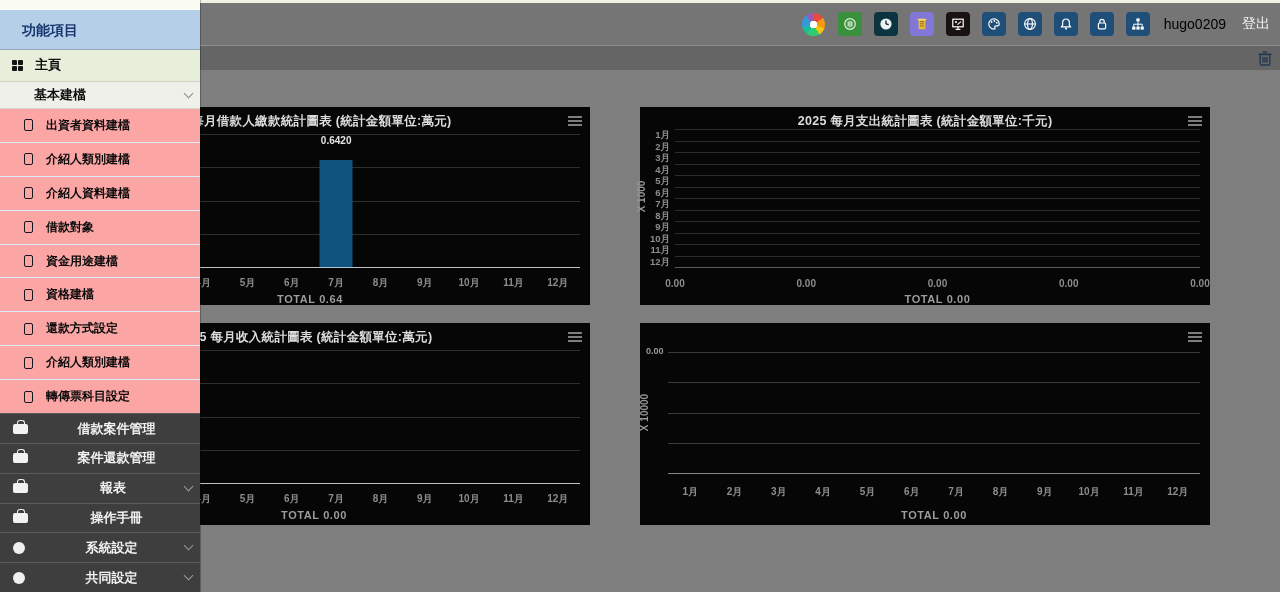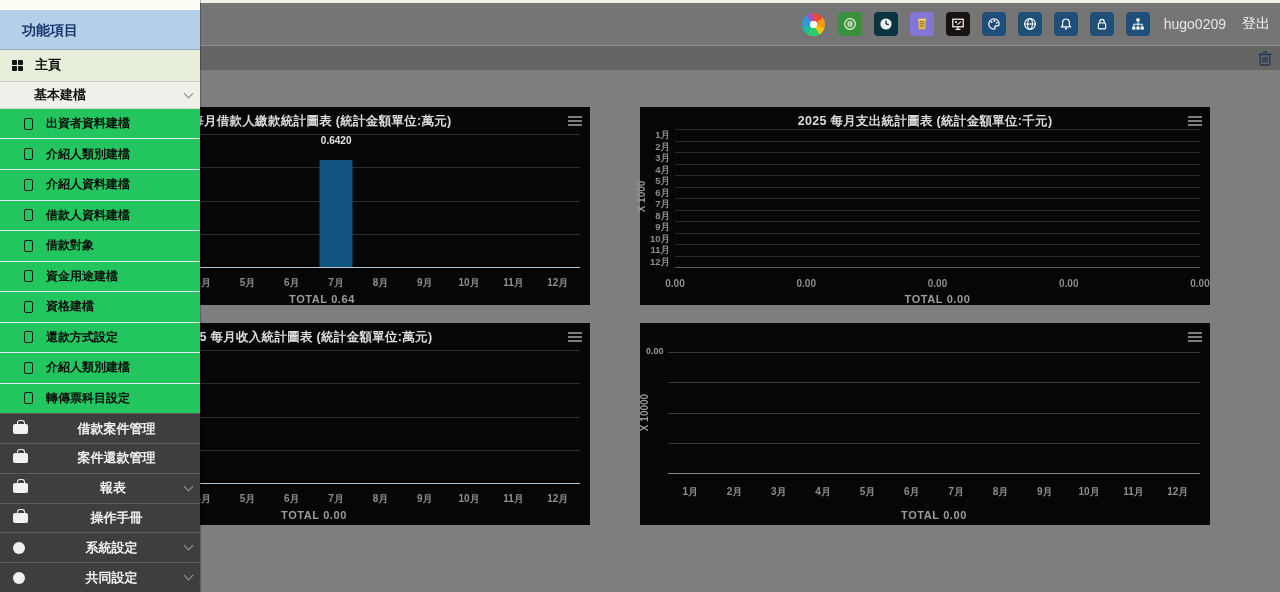--- a/index.html
+++ b/index.html
@@ -7,21 +7,21 @@
   body { position:relative; overflow:hidden; background:#7e7e7e;
          font-family:"Liberation Sans","DejaVu Sans",sans-serif; }
 
   
   .topstrip { position:absolute; left:0; top:0; width:1280px; height:3px; background:#eff3e6; z-index:5; }
   .topbar { position:absolute; left:0; top:3px; width:1280px; height:42px; background:#757575;
             display:flex; align-items:center; justify-content:flex-end; padding-right:6px; z-index:5; }
   .icon-row { display:flex; align-items:center; gap:12px; }
   .icon-btn { width:24px; height:24px; border-radius:4px; display:flex; align-items:center;
               justify-content:center; cursor:pointer; flex:0 0 auto; }
-  .username { color:#e5e5e5; font-size:14px; margin-left:14px; }
+  .username { color:#000000; font-size:14px; margin-left:14px; }
   .logout { color:#f5f5f5; font-size:14px; margin-left:16px; margin-right:4px; cursor:pointer; text-decoration:none; }
   .toolbar { position:absolute; left:0; top:45px; width:1280px; height:25px; background:#656565;
              border-top:1px solid #8f8f8f; z-index:5; }
   .trash-btn { position:absolute; right:7px; top:4px; width:16px; height:17px; cursor:pointer; }
 
   
   .sidebar { position:absolute; left:0; top:0; width:200px; height:592px; z-index:20;
              display:flex; flex-direction:column; background:#fbfcf3; box-shadow:1px 0 0 rgba(0,0,0,.25); }
   .sb-topgap { height:10px; background:#fbfcf3; }
   .sb-title { height:40px; background:#b6cfe9; color:#17366e; font-weight:bold; font-size:14px;
@@ -29,21 +29,21 @@
   .sb-home { height:34px; background:#e7efda; display:flex; align-items:center; padding-left:12px;
              border-bottom:1px solid #cdd3c4; cursor:pointer; }
   .sb-home .lbl { font-size:13px; font-weight:bold; color:#0d0d0d; margin-left:12px; }
   .i-grid { width:11px; height:11px; display:grid; grid-template-columns:5px 5px; grid-template-rows:5px 5px; gap:1px; }
   .i-grid i { background:#141414; border-radius:1px; }
   .sb-group { height:28px; background:#eff0e9; display:flex; align-items:center; padding:0 8px 0 34px;
               border-bottom:1px solid #d8d9d0; cursor:pointer; }
   .sb-group .lbl { font-size:13px; font-weight:bold; color:#0d0d0d; flex:1; }
   .chev { width:7px; height:7px; border-right:1.6px solid #8b8b8b; border-bottom:1.6px solid #8b8b8b;
           transform:rotate(45deg); margin-top:-4px; flex:0 0 auto; }
-  .sb-sub { height:318px; display:flex; flex-direction:column; background:#22c55e; }
+  .sb-sub { height:318px; display:flex; flex-direction:column; background:#fca5a5; }
   .sb-sub-row { flex:1; display:flex; align-items:center; padding-left:24px; border-bottom:1px solid #ddeafa; cursor:pointer; }
   .sb-sub-row:last-child { border-bottom:none; }
   .i-doc { width:9px; height:12px; border:1.6px solid #14181c; border-radius:2px; flex:0 0 auto; }
   .sb-sub-row .lbl { font-size:12px; font-weight:bold; color:#0a0a0a; margin-left:13px; }
   .sb-dark { height:187px; display:flex; flex-direction:column; background:#3e3e3e; }
   .sb-dark-row { flex:1; display:flex; align-items:center; padding:0 8px 0 13px; border-top:1px solid #5c5c5c; cursor:pointer;text-align:center; }
   .sb-dark-row .lbl { font-size:13px; font-weight:bold; color:#f2f2f2; margin-left:13px; flex:1; }
   .sb-dark-row .chev { border-color:#9a9a9a; }
   .i-case { width:15px; height:10px; background:#f2f2f2; border-radius:2px; position:relative; flex:0 0 auto; }
   .i-case i { position:absolute; left:3.5px; top:-4px; width:8px; height:5px; border:1.6px solid #f2f2f2;
@@ -220,21 +220,21 @@
       <span>4月</span>
       <span>5月</span>
       <span>6月</span>
       <span>7月</span>
       <span>8月</span>
       <span>9月</span>
       <span>10月</span>
       <span>11月</span>
       <span>12月</span>
     </div>
-    <div class="total" style="left: 36px; width: 532px;">TOTAL 0.64</div>
+    <div class="total" style="left: 24px; width: 532px;">TOTAL 0.64</div>
   </section>
 <section class="panel panel-tr" style="background: rgb(6, 6, 6);">
   <div class="panel-title">2025 每月支出統計圖表 (統計金額單位:千元)</div>
   <div class="burger">
       <i></i>
       <i></i>
       <i></i>
     </div>
   <div class="plot-host"></div>
 <div class="hrow-lbl" style="top: 22px;">1月</div>
@@ -356,24 +356,20 @@
       <div class="sb-sub-row">
         <span class="i-doc"></span>
         <span class="lbl">介紹人類別建檔</span>
       </div>
       <div class="sb-sub-row">
         <span class="i-doc"></span>
         <span class="lbl">介紹人資料建檔</span>
       </div>
       <div class="sb-sub-row">
         <span class="i-doc"></span>
-        <span class="lbl">借款人資料建檔</span>
-      </div>
-      <div class="sb-sub-row">
-        <span class="i-doc"></span>
         <span class="lbl">借款對象</span>
       </div>
       <div class="sb-sub-row">
         <span class="i-doc"></span>
         <span class="lbl">資金用途建檔</span>
       </div>
       <div class="sb-sub-row">
         <span class="i-doc"></span>
         <span class="lbl">資格建檔</span>
       </div>

